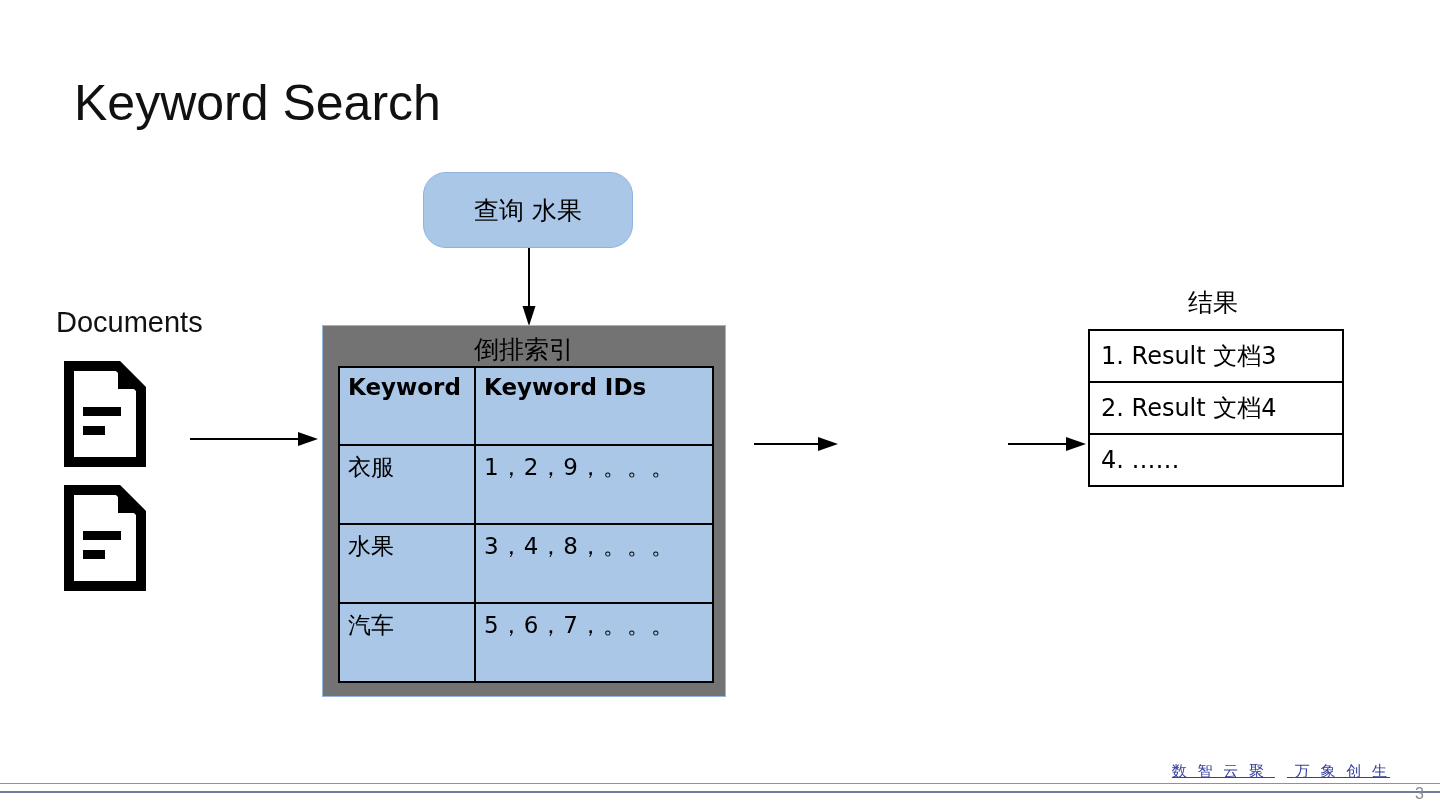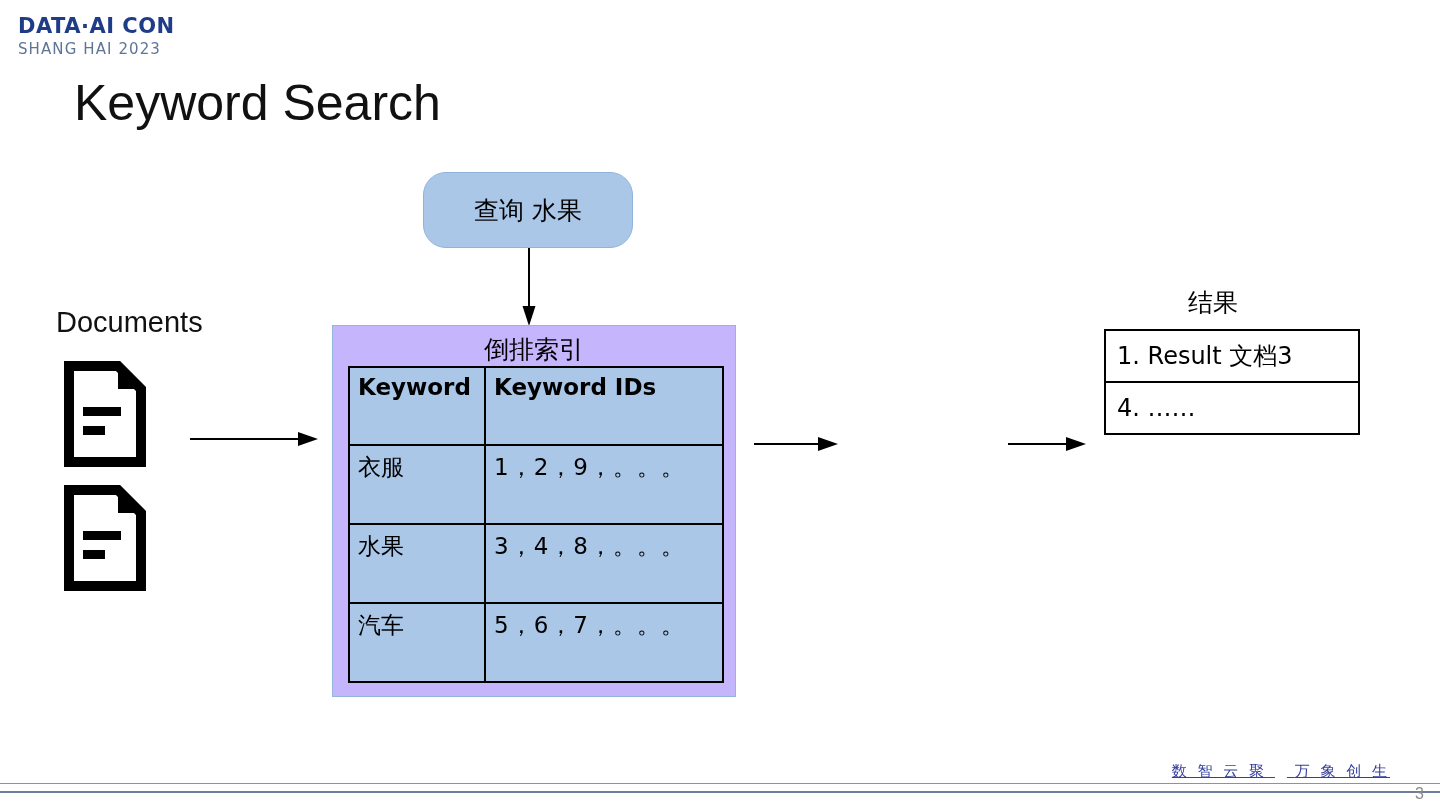--- a/index.html
+++ b/index.html
@@ -105,25 +105,25 @@
     position: absolute;
     width: 82px;
     height: 106px;
   }
   .doc-icon.d1 { left: 64px; top: 361px; }
   .doc-icon.d2 { left: 64px; top: 485px; }
 
   
   .index-panel {
     position: absolute;
-    left: 332px;
+    left: 322px;
     top: 325px;
     width: 404px;
     height: 372px;
-    background: #c4b5fd;
+    background: #737373;
     border: 1px solid #93b6dd;
     box-sizing: border-box;
   }
   .index-title {
     position: absolute;
     left: 0;
     top: 7px;
     width: 100%;
     text-align: center;
     font-size: 25px;
@@ -207,21 +207,20 @@
     top: 286px;
     font-size: 25px;
     color: #000;
     font-family: "DejaVu Sans", sans-serif;
   }
   .results-list {
     position: absolute;
     left: 1088px;
     top: 329px;
     width: 256px;
-    margin-left: 16px;
   }
   .result-row {
     border: 2px solid #000;
     border-bottom: none;
     height: 52px;
     box-sizing: border-box;
     display: flex;
     align-items: center;
     padding-left: 11px;
     background: #ffffff;
@@ -269,24 +268,20 @@
     font-size: 16px;
     color: #8a8a8a;
     font-family: "Liberation Sans", sans-serif;
   }
 </style>
 </head>
 <body>
 
 <div class="slide">
 
-  <div class="logo">
-    <div class="logo-main">DATA·AI CON</div>
-    <div class="logo-sub">SHANG HAI 2023</div>
-  </div>
 
   <div class="slide-title">Keyword Search</div>
 
   <div class="query-box">
     <span class="query-text">查询 水果</span>
   </div>
 
   <div class="arrow-v">
     <svg width="16" height="78" viewBox="0 0 16 78">
       <line x1="8" y1="0" x2="8" y2="62" stroke="#000" stroke-width="2"></line>
@@ -358,20 +353,21 @@
   <div class="arrow-h a3">
     <svg width="78" height="24" viewBox="0 0 78 24">
       <line x1="0" y1="12" x2="62" y2="12" stroke="#000" stroke-width="2"></line>
       <polygon points="78,12 58,5 58,19" fill="#000"></polygon>
     </svg>
   </div>
 
   <div class="results-label">结果</div>
   <div class="results-list">
     <div class="result-row">1. Result 文档3</div>
+    <div class="result-row">2. Result 文档4</div>
     <div class="result-row">4. ……</div>
   </div>
 
   <div class="footer-line-1"></div>
   <div class="footer-line-2"></div>
   <div class="footer-slogan">
     <span>数 智 云 聚</span>
     <span class="gap"></span>
     <span>万 象 创 生</span>
   </div>

